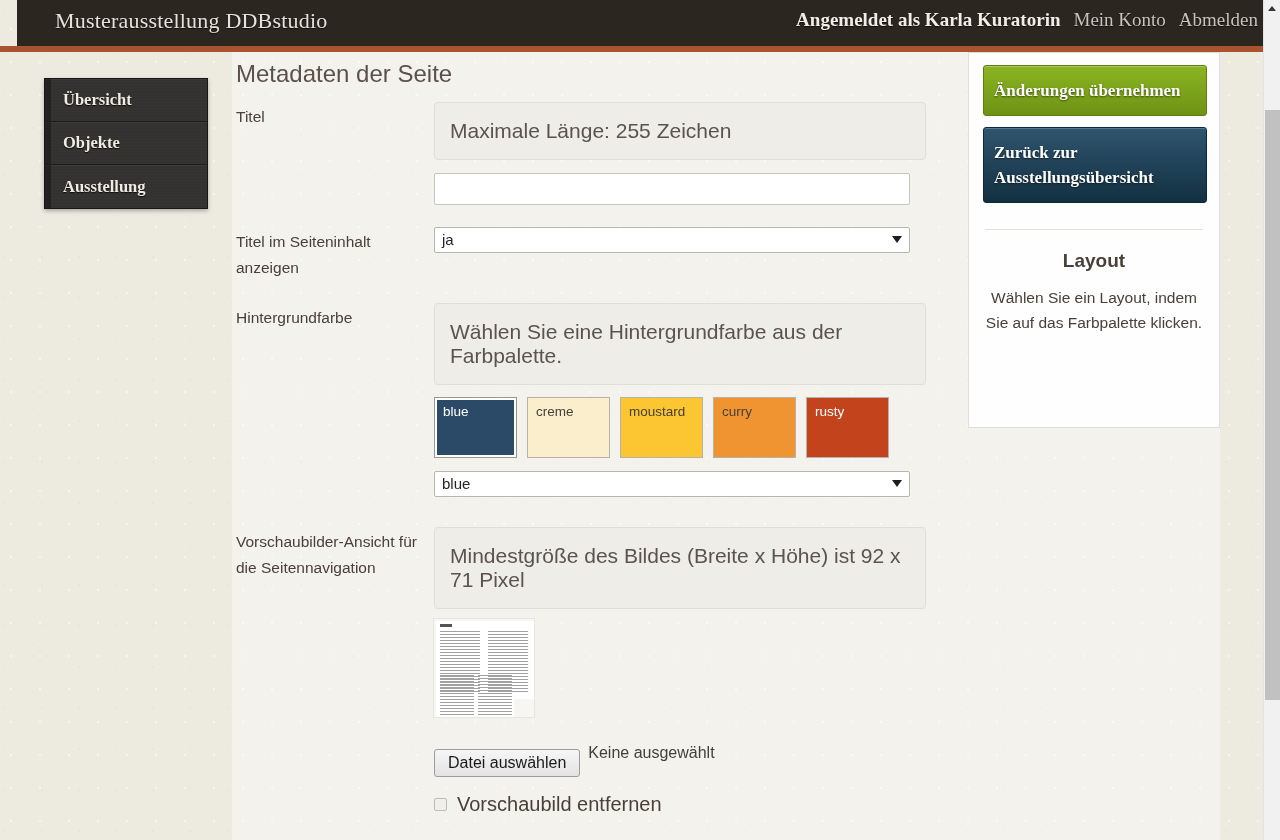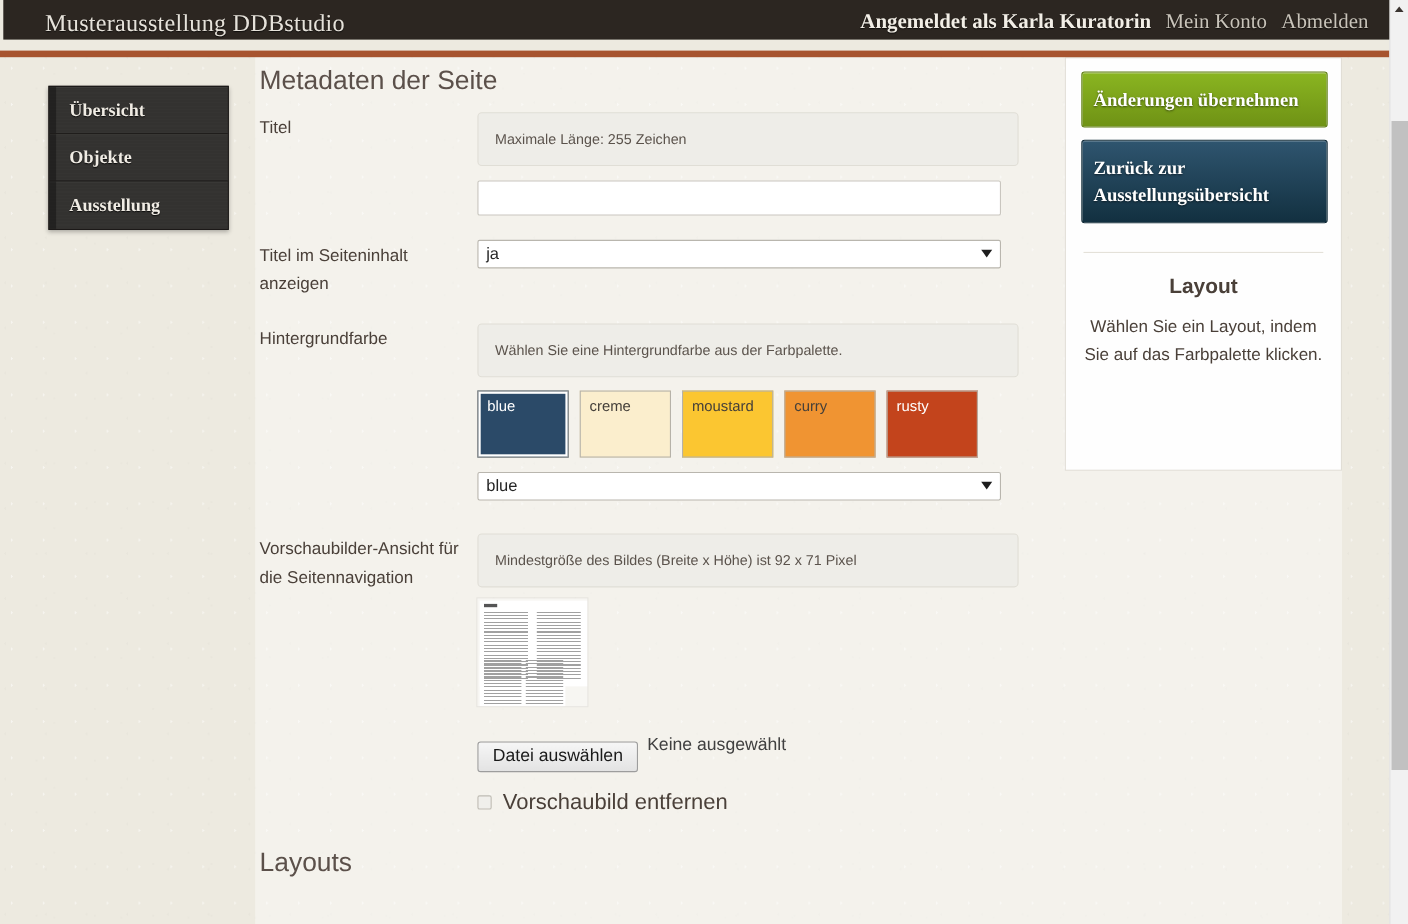--- a/index.html
+++ b/index.html
@@ -45,22 +45,22 @@
     border-bottom: 5px solid #3a3430;
   }
   #scroll-thumb {
     position: absolute; left: 1px; top: 110px;
     width: 15px; height: 590px;
     background: #c1c1c1;
   }
 
   
   #header {
-    position: absolute; left: 3px; top: 0;
-    width: 1263px; height: 36px;
+    position: absolute; left: 17px; top: 0;
+    width: 1263px; height: 46px;
     background: #2c2621;
     z-index: 20;
   }
   #header-accent {
     position: absolute; left: 0; top: 46px;
     width: 1263px; height: 6px;
     background: #a7542f;
     z-index: 20;
   }
   #brand {
@@ -143,21 +143,21 @@
     color: #4a4039;
     line-height: 26px;
     padding-top: 2px;
   }
   .field-ctl { flex: 1 1 auto; }
   .hintbox {
     background: #eeede8;
     border: 1px solid #e0ded6;
     border-radius: 4px;
     padding: 16px 15px;
-    font-size: 13px;
+    font-size: 21px;
     color: #5b534c;
   }
   .text-input {
     display: block;
     width: 476px; height: 32px;
     margin-top: 13px;
     background: #ffffff;
     border: 1px solid #c9c6bf;
     border-radius: 2px;
     font-size: 15px;

